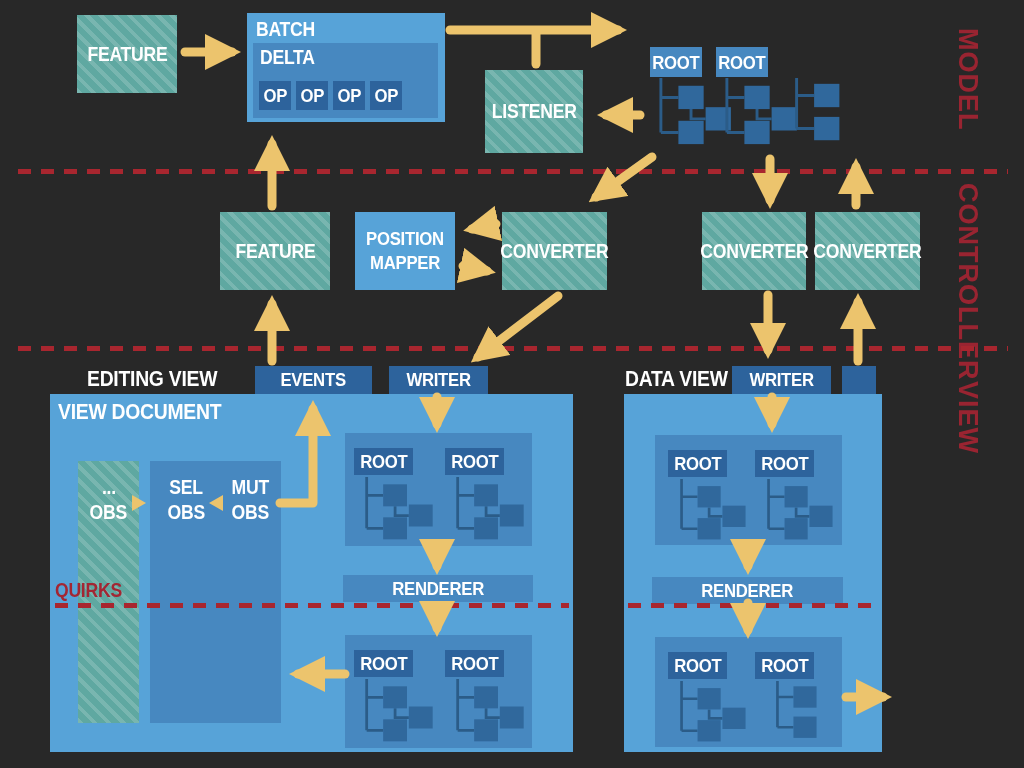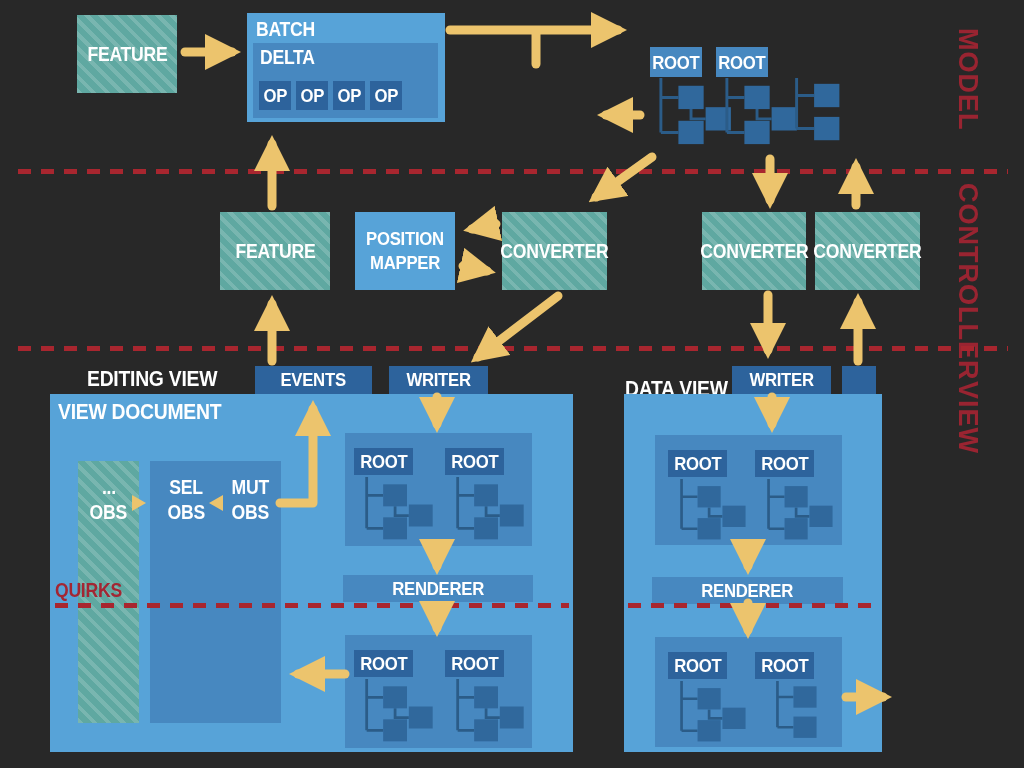--- a/index.html
+++ b/index.html
@@ -74,20 +74,23 @@
   <div class="abs box-dark ctr fs19" style="left:296px;top:81px;width:32px;height:29px;">
       <span class="lbl">OP</span>
     </div>
   <div class="abs box-dark ctr fs19" style="left:333px;top:81px;width:32px;height:29px;">
       <span class="lbl">OP</span>
     </div>
   <div class="abs box-dark ctr fs19" style="left:370px;top:81px;width:32px;height:29px;">
       <span class="lbl">OP</span>
     </div>
 
+  <div class="abs box-teal ctr fs20" style="left:485px;top:70px;width:98px;height:83px;">
+    <span class="lbl">LISTENER</span>
+  </div>
 
   <div class="abs box-mid ctr fs19 treebox-label" style="left:650px;top:47px;width:52px;height:30px;">
       <span class="lbl">ROOT</span>
     </div>
   <div class="abs box-mid ctr fs19 treebox-label" style="left:716px;top:47px;width:52px;height:30px;">
       <span class="lbl">ROOT</span>
     </div>
   <svg class="tree" style="left:652px;top:78px;" width="80" height="70">
       <use href="#tree3"></use>
     </svg>
@@ -176,21 +179,21 @@
   <div class="abs box-dark ctr fs19" style="left:445px;top:650px;width:59px;height:27px;">
       <span class="lbl">ROOT</span>
     </div>
   <svg class="tree" style="left:356px;top:679px;" width="80" height="66">
       <use href="#tree3"></use>
     </svg>
   <svg class="tree" style="left:447px;top:679px;" width="80" height="66">
       <use href="#tree3"></use>
     </svg>
 
-  <div class="abs toplabel" style="left:625px;top:376px;">
+  <div class="abs toplabel" style="left:625px;top:366px;">
     <span class="lbl lbl-left">DATA VIEW</span>
   </div>
   <div class="abs box-dark ctr fs19" style="left:732px;top:366px;width:99px;height:28px;">
     <span class="lbl">WRITER</span>
   </div>
   <div class="abs box-dark" style="left:842px;top:366px;width:34px;height:28px;"></div>
 
   <div class="abs box-light" style="left:624px;top:394px;width:258px;height:358px;"></div>
 
   <div class="abs box-mid" style="left:655px;top:435px;width:187px;height:110px;"></div>

